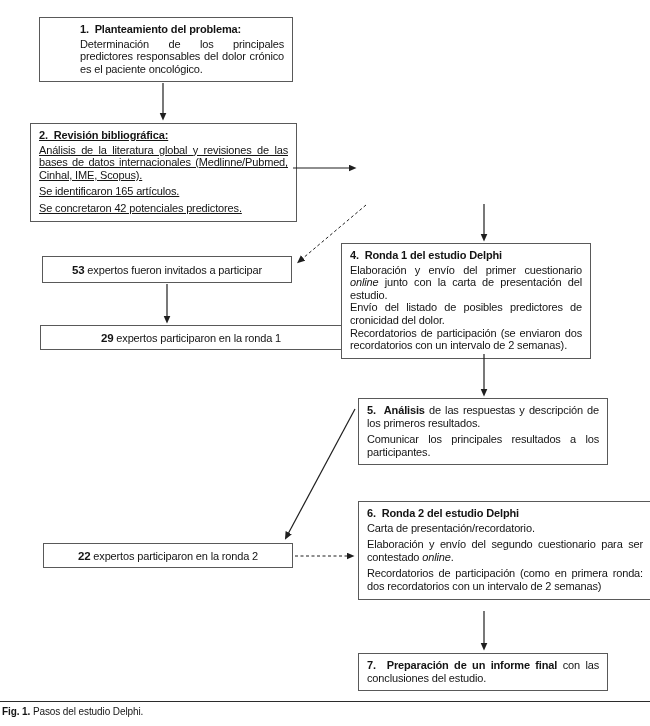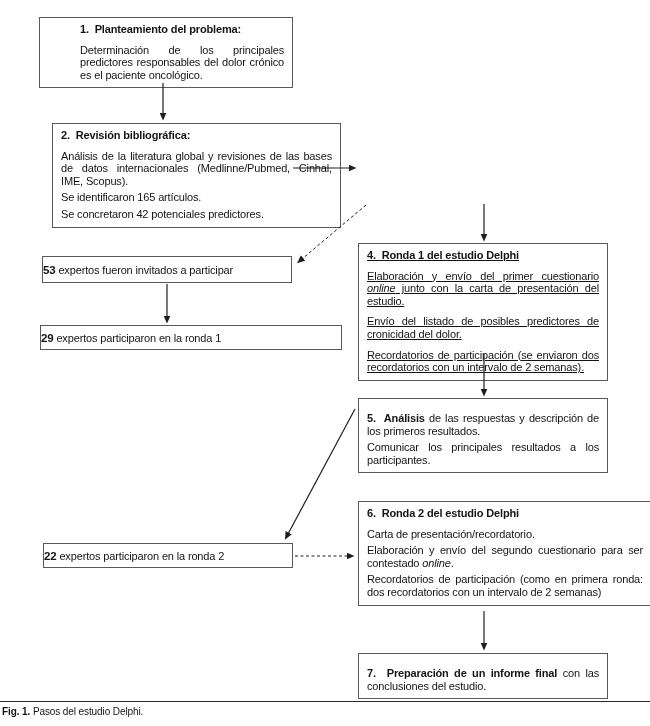--- a/index.html
+++ b/index.html
@@ -16,27 +16,27 @@
     position:absolute;
     box-sizing:border-box;
     border:1px solid #595959;
     background:#ffffff;
     padding:5px 8px 6px 8px;
     font-size:11px;
     line-height:12.6px;
   }
   .box .title{font-weight:bold;margin:0 0 2px 0;}
   .box p{margin:4px 0 0 0;text-align:justify;}
-  .box p.tight{margin-top:8px;}
+  .box p.tight{margin-top:0;}
   .sbox{
     position:absolute;
     box-sizing:border-box;
     border:1px solid #595959;
     background:#ffffff;
-    display:flex;align-items:center;
+    display:flex;align-items:center;justify-content:center;
     font-size:11px;
   }
   .sbox b{font-size:11.5px;}
   svg.arrows{position:absolute;left:0;top:0;pointer-events:none;}
   .caption-rule{
     position:absolute;left:0;top:701px;width:650px;height:0;
     border-top:1.5px solid #2b2b2b;
   }
   .caption{
     position:absolute;left:2px;top:706px;
@@ -47,37 +47,37 @@
 </head>
 <body>
 
 <div id="canvas">
 
   <div class="box" style="left:39px;top:17px;width:254px;padding-left:40px;">
     <div class="title">1.&nbsp; Planteamiento del problema:</div>
     <p class="tight">Determinación de los principales predictores responsables del dolor crónico es el paciente oncológico.</p>
   </div>
 
-  <div class="box" style="left:52px;top:123px;width:289px;">
+  <div class="box" style="left:30px;top:123px;width:267px;text-decoration:underline;">
     <div class="title">2.&nbsp; Revisión bibliográfica:</div>
     <p class="tight">Análisis de la literatura global y revisiones de las bases de datos internacionales (Medlinne/Pubmed, Cinhal, IME, Scopus).</p>
     <p>Se identificaron 165 artículos.</p>
     <p>Se concretaron 42 potenciales predictores.</p>
   </div>
 
 
   <div class="sbox" style="left:42px;top:256px;width:250px;height:27px;">
     <span><b>53</b><span> expertos fueron invitados a participar</span></span>
   </div>
 
   <div class="sbox" style="left:40px;top:325px;width:302px;height:25px;">
     <span><b>29</b><span> expertos participaron en la ronda 1</span></span>
   </div>
 
-  <div class="box" style="left:358px;top:243px;width:250px;text-decoration:underline;">
+  <div class="box" style="left:341px;top:243px;width:250px;">
     <div class="title">4.&nbsp; Ronda 1 del estudio Delphi</div>
     <p class="tight"><span>Elaboración y envío del primer cuestionario </span><i>online</i><span> junto con la carta de presentación del estudio.</span></p>
     <p class="tight">Envío del listado de posibles predictores de cronicidad del dolor.</p>
     <p class="tight">Recordatorios de participación (se enviaron dos recordatorios con un intervalo de 2 semanas).</p>
   </div>
 
   <div class="box" style="left:358px;top:398px;width:250px;">
     <p class="tight"><b>5.&nbsp; Análisis</b><span> de las respuestas y descripción de los primeros resultados.</span></p>
     <p>Comunicar los principales resultados a los participantes.</p>
   </div>

